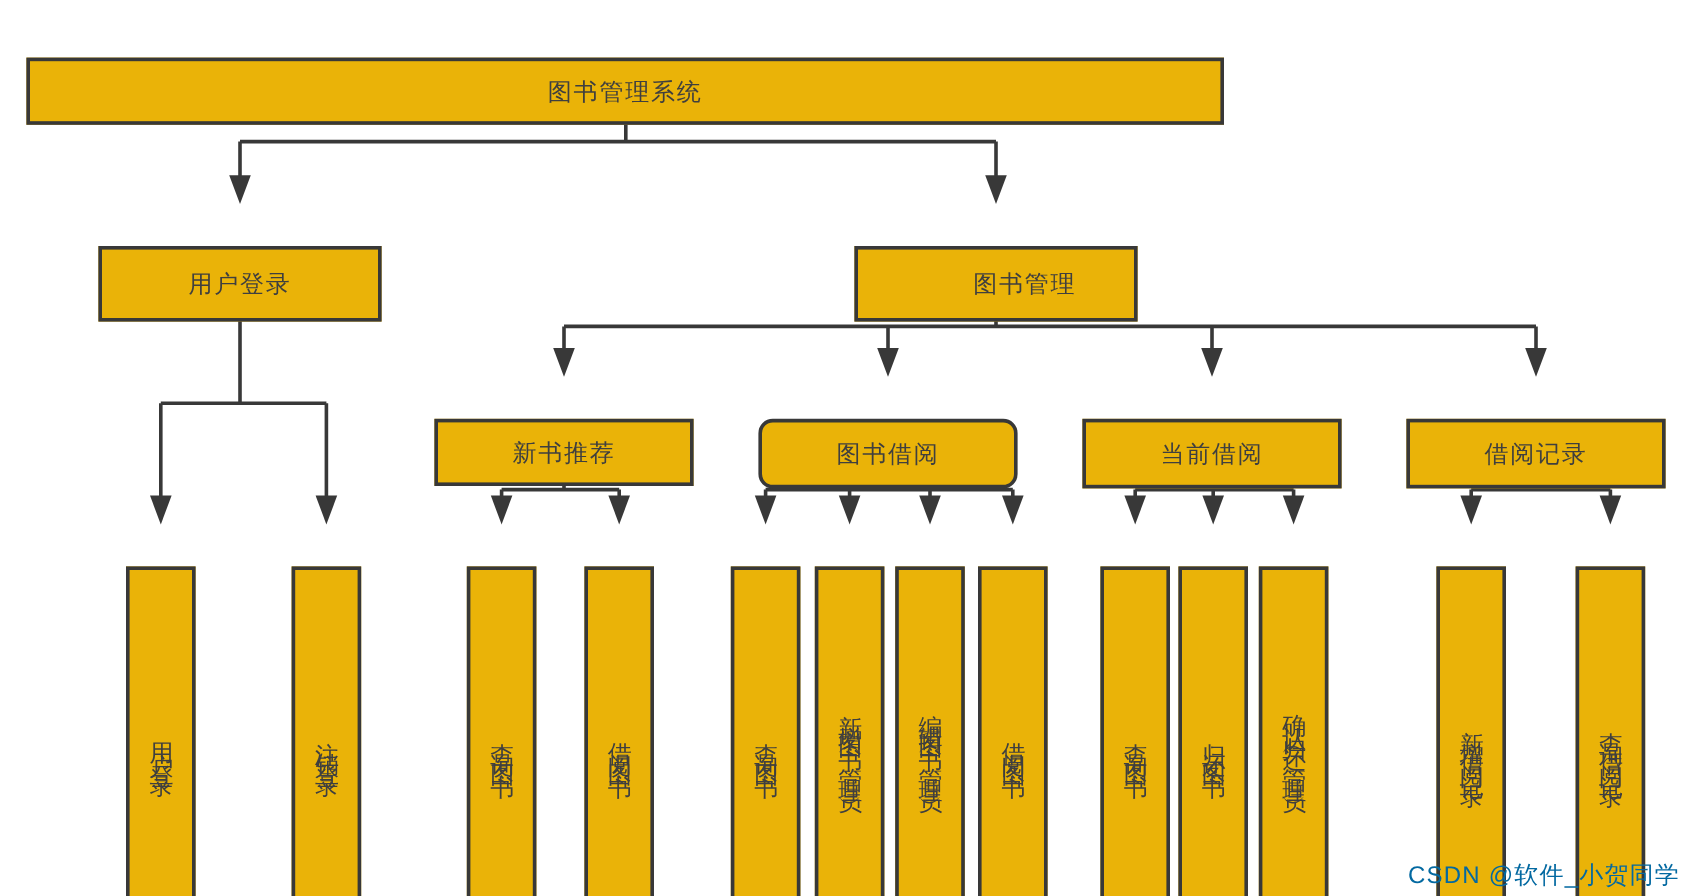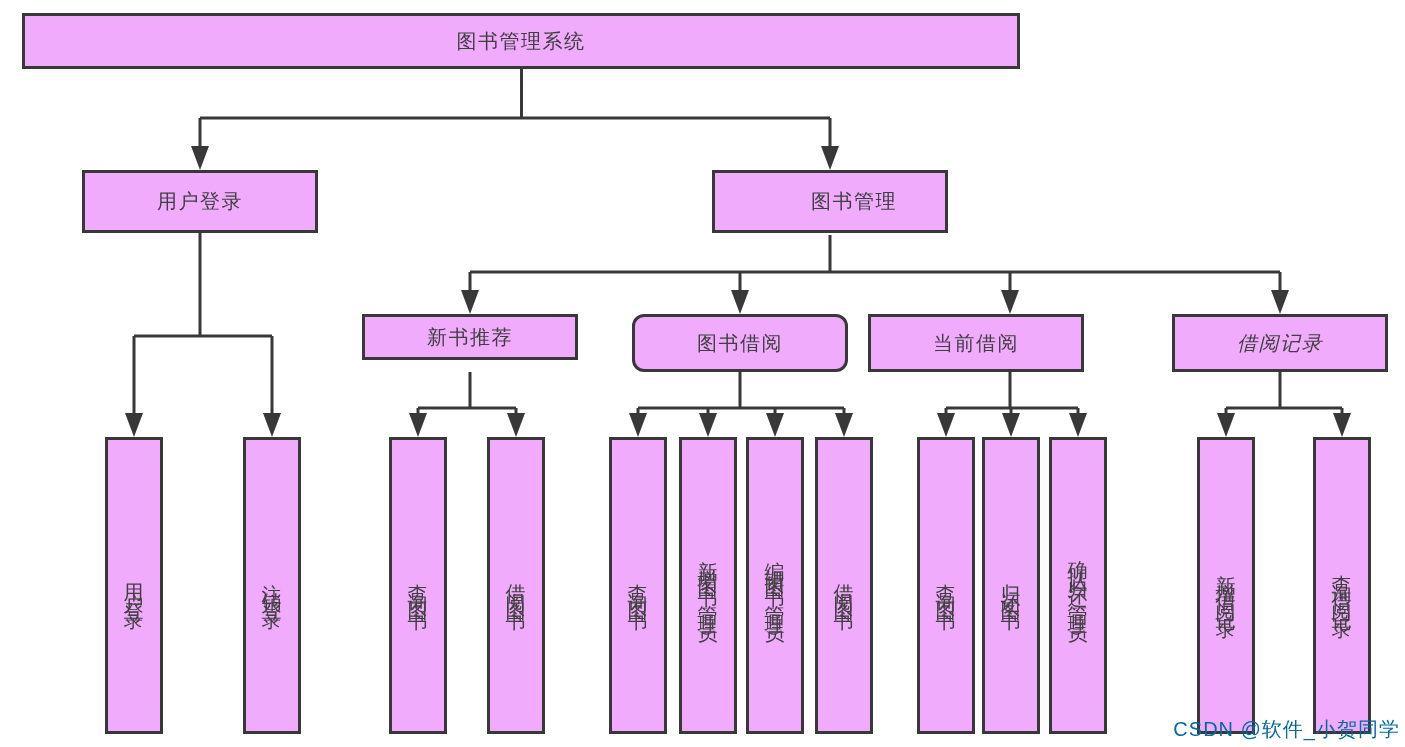--- a/index.html
+++ b/index.html
@@ -20,26 +20,27 @@
     position: absolute;
     left: 0;
     top: 0;
     width: 1405px;
     height: 747px;
   }
   .node {
     position: absolute;
     box-sizing: border-box;
     border: 3px solid #383838;
-    background: #f0abfc;
+    background: #eab308;
     display: flex;
     align-items: center;
     justify-content: center;
     font-size: 20px;
     z-index: 2;
+    margin-top: 35px;
   }
   .node.horizontal span {
     letter-spacing: 1.5px;
     white-space: nowrap;
   }
   .node.vertical span {
     writing-mode: vertical-rl;
     text-orientation: mixed;
     letter-spacing: 9px;
     line-height: 1;
@@ -104,30 +105,30 @@
     <span>图书管理系统</span>
   </div>
 
   <div class="node horizontal" style="left:82px; top:170px; width:236px; height:63px;">
     <span>用户登录</span>
   </div>
   <div class="node horizontal" style="left:712px; top:170px; width:236px; height:63px;padding-left:48px;">
     <span>图书管理</span>
   </div>
 
-  <div class="node horizontal" style="left:362px; top:314px; width:216px; height:46px;">
+  <div class="node horizontal" style="left:362px; top:314px; width:216px; height:56px;">
     <span>新书推荐</span>
   </div>
   <div class="node horizontal" style="left:632px; top:314px; width:216px; height:58px;border-radius:12px;">
     <span>图书借阅</span>
   </div>
-  <div class="node horizontal" style="left:868px; top:314px; width:216px; height:58px;">
+  <div class="node horizontal" style="left:902px; top:314px; width:216px; height:58px;">
     <span>当前借阅</span>
   </div>
-  <div class="node horizontal" style="left:1172px; top:314px; width:216px; height:58px;font-style:italic;">
+  <div class="node horizontal" style="left:1172px; top:314px; width:216px; height:58px;">
     <span>借阅记录</span>
   </div>
 
   <div class="node vertical" style="left:105px; top:437px; width:58px; height:297px;">
     <span>用户登录</span>
   </div>
   <div class="node vertical" style="left:243px; top:437px; width:58px; height:297px;">
     <span>注销登录</span>
   </div>
 

